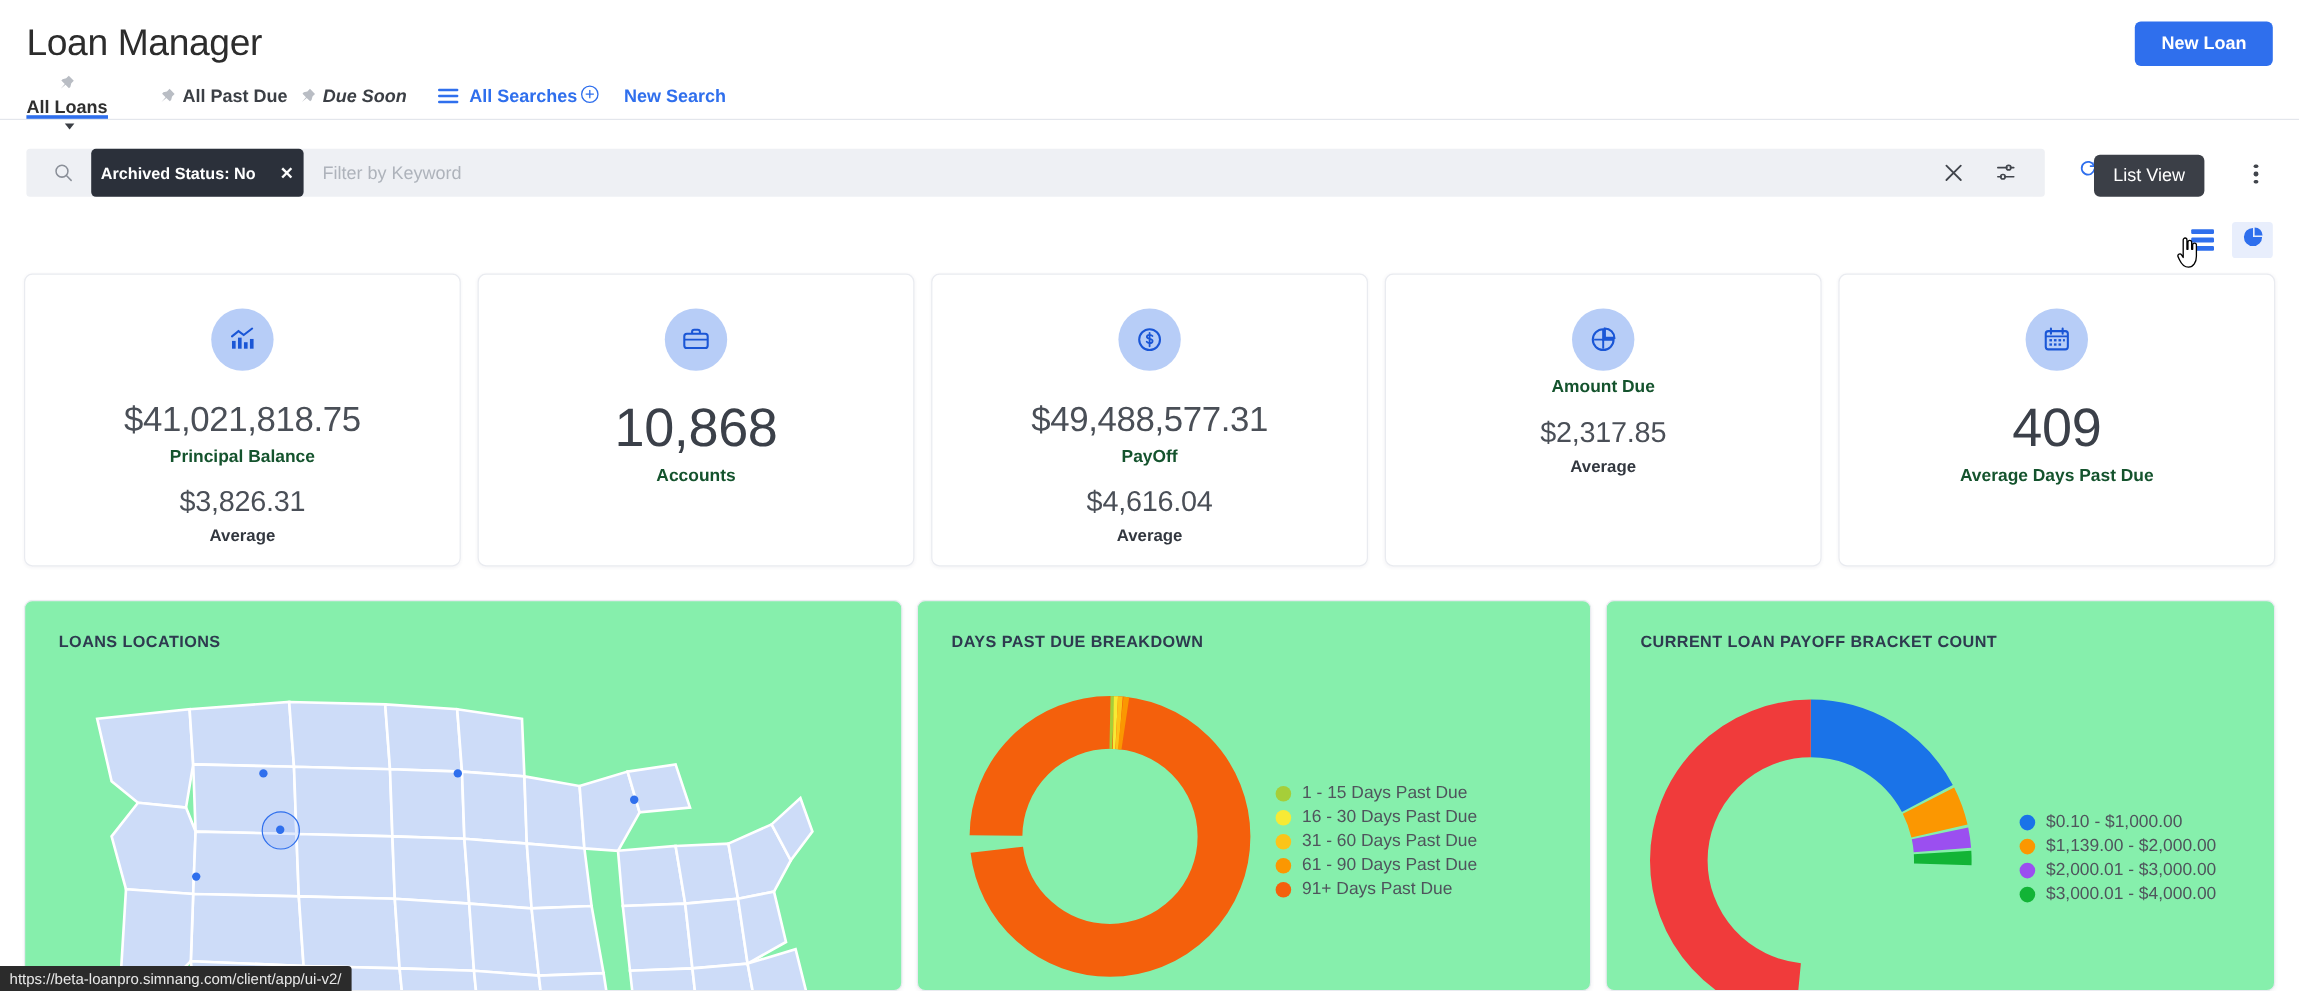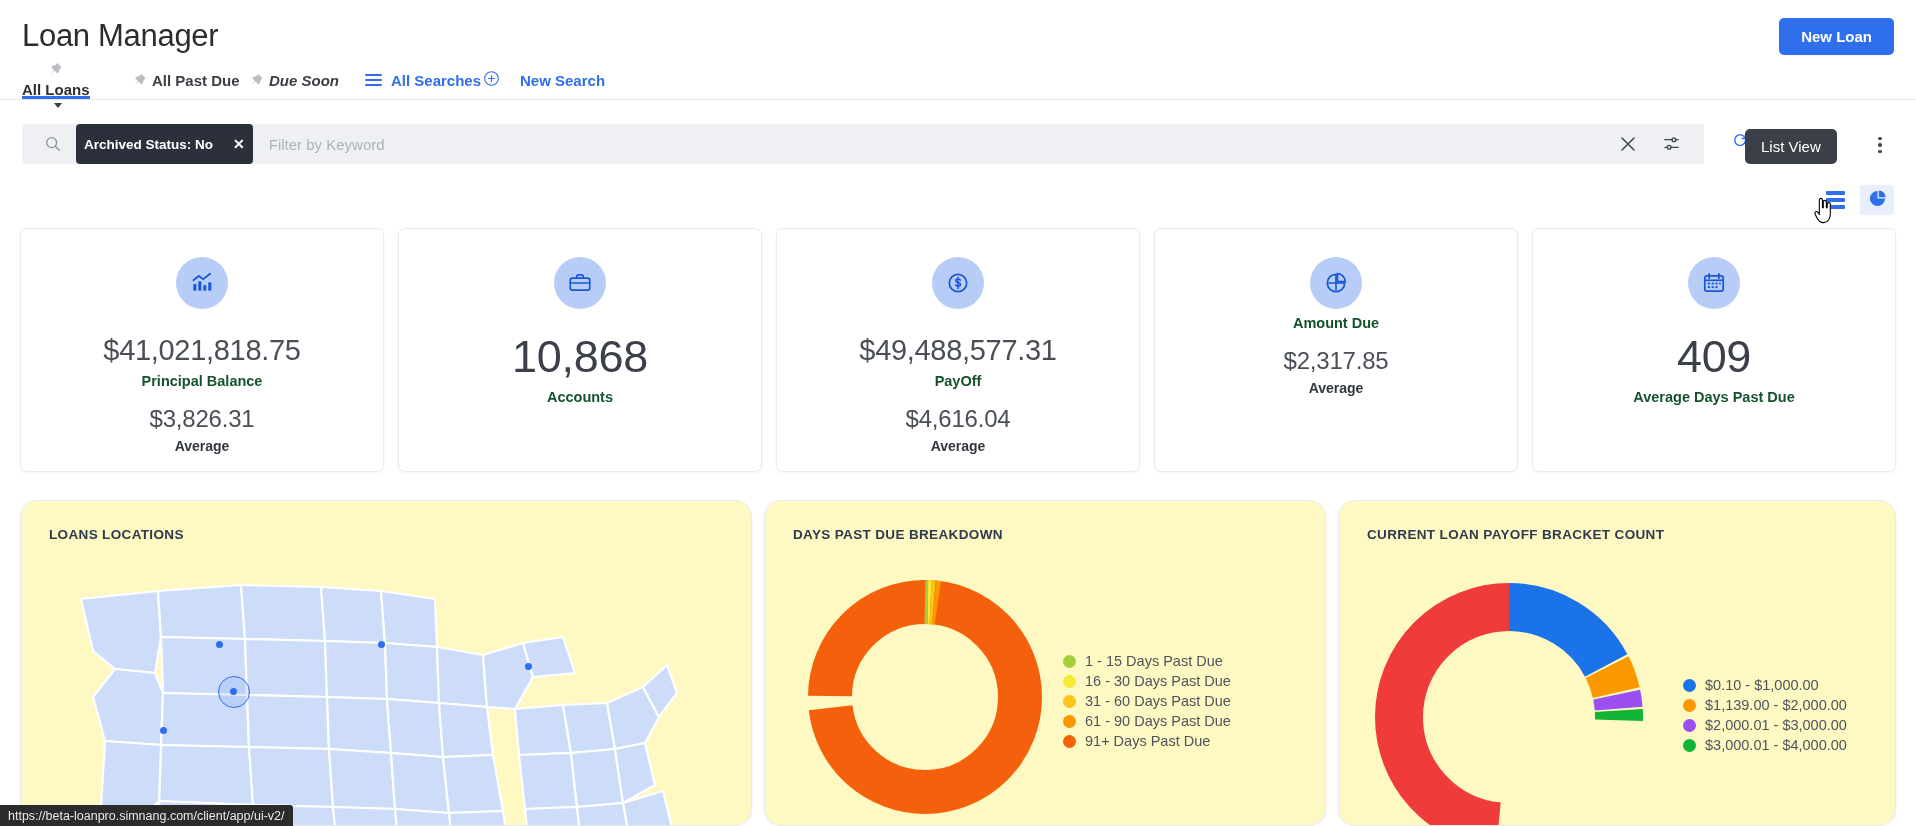--- a/index.html
+++ b/index.html
@@ -146,21 +146,21 @@
     margin-top: 16px; font-size: 24px; color: #4a4f57; letter-spacing:-0.2px;
   }
   .card-sublabel { margin-top: 5px; font-size: 14px; font-weight: 700; color: #32373f; }
 
   
   .panels {
     position: absolute; top: 500px; left: 20px; right: 20px; bottom: 0;
     display: flex; gap: 12px;
   }
   .panel {
-    background: #fef9c3; border: 1px solid #e9ebf0; border-radius: 17px;
+    background: #86efac; border: 1px solid #e9ebf0; border-radius: 7px;
     box-shadow: 0 1px 3px rgba(30,40,70,0.05);
     position: relative; overflow: hidden;
   }
   .panel.map-panel { width: 732px; }
   .panel.donut-panel { width: 562px; }
   .panel.donut-panel2 { flex: 1; }
   .panel-title {
     position: absolute; top: 26px; left: 28px;
     font-size: 13.5px; font-weight: 700; color: #2e3a4f;
     letter-spacing: 0.35px;

